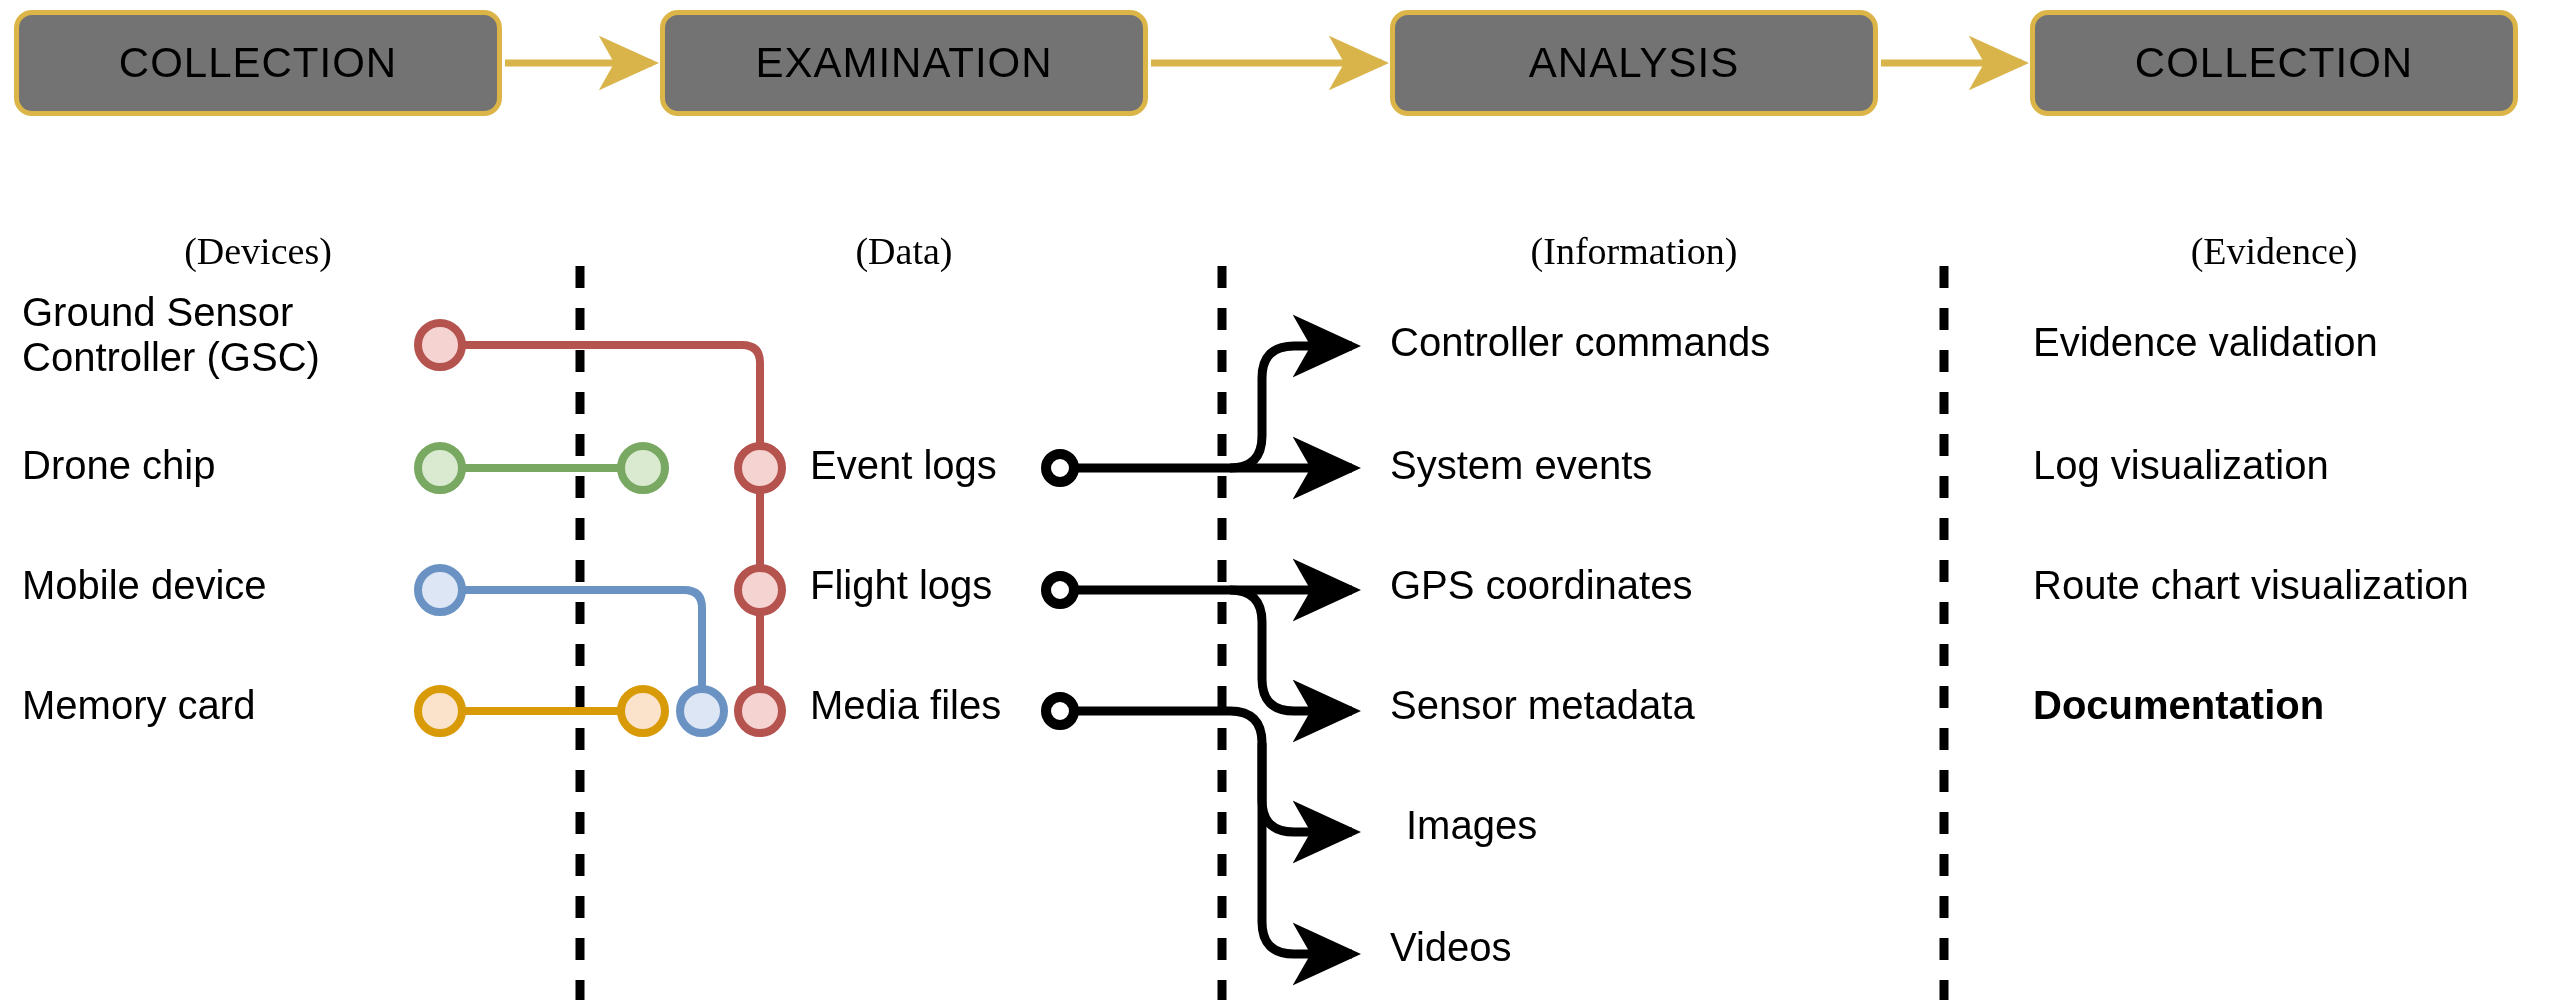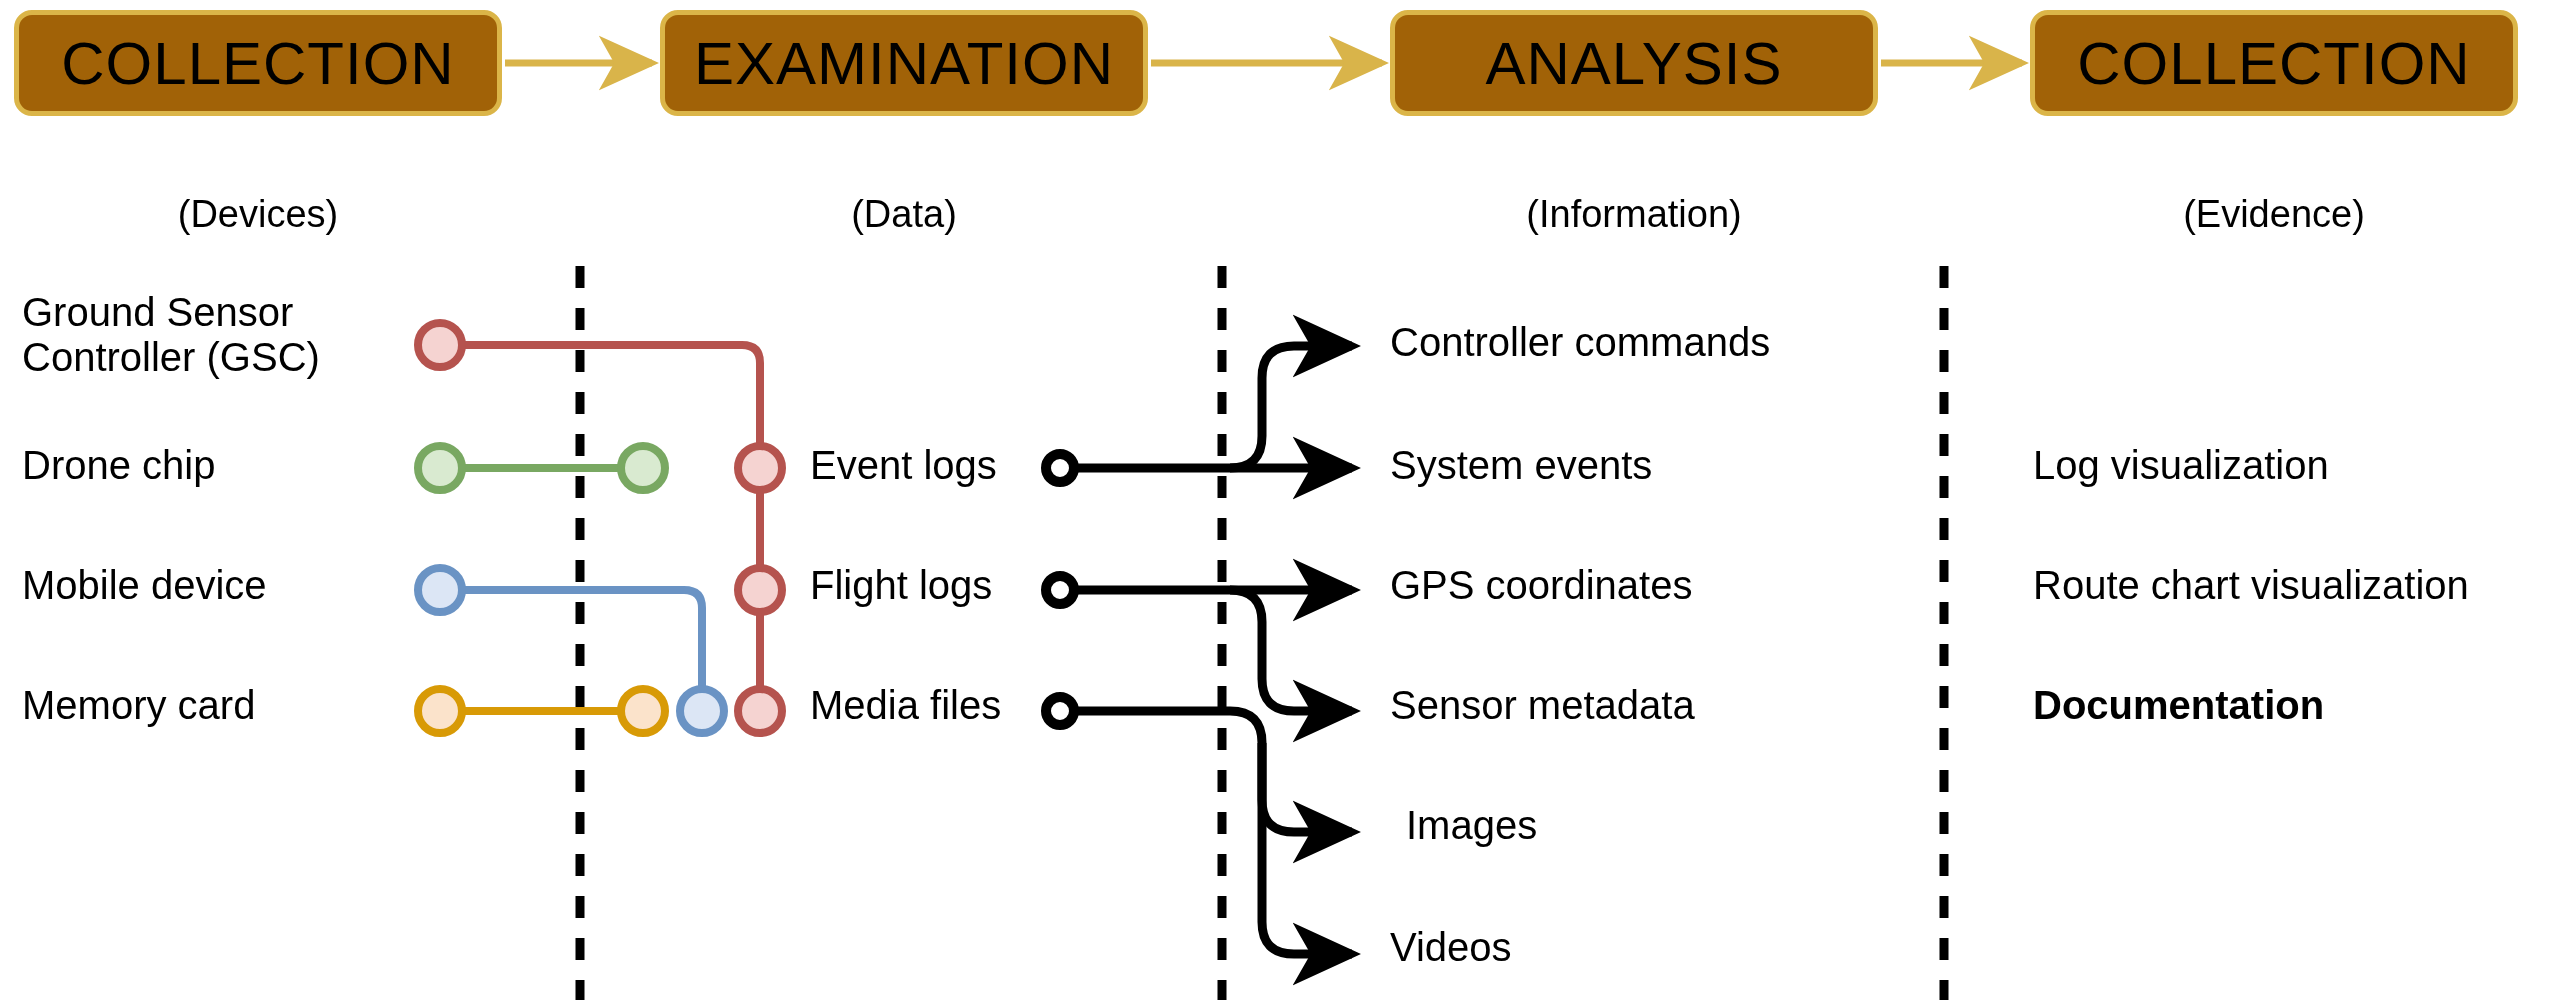--- a/index.html
+++ b/index.html
@@ -15,37 +15,38 @@
   }
   #root {
     position: relative;
     width: 2572px;
     height: 1008px;
   }
   
   .phase-box {
     position: absolute;
     box-sizing: border-box;
-    background: #a16207;
+    background: #737373;
     border: 5px solid #dbb548;
     border-radius: 18px;
     display: flex;
     align-items: center;
     justify-content: center;
     color: #000;
-    font-size: 60px;
+    font-size: 42px;
     letter-spacing: 1px;
     font-family: "Liberation Sans", sans-serif;
   }
   .phase-sub {
     position: absolute;
     text-align: center;
     font-size: 38px;
     color: #000;
-    font-family: Liberation Sans, sans-serif;
+    font-family: Liberation Serif, serif;
+    margin-top: 36px;
   }
   
   .txt {
     position: absolute;
     font-size: 40px;
     color: #000;
     line-height: 1.12;
     white-space: pre;
     font-family: "Liberation Sans", sans-serif;
   }
@@ -92,20 +93,21 @@
   <div class="txt" style="left:810px; top:563px;">Flight logs</div>
   <div class="txt" style="left:810px; top:683px;">Media files</div>
 
   <div class="txt" style="left:1390px; top:320px;">Controller commands</div>
   <div class="txt" style="left:1390px; top:443px;">System events</div>
   <div class="txt" style="left:1390px; top:563px;">GPS coordinates</div>
   <div class="txt" style="left:1390px; top:683px;">Sensor metadata</div>
   <div class="txt" style="left:1406px; top:803px;">Images</div>
   <div class="txt" style="left:1390px; top:925px;">Videos</div>
 
+  <div class="txt" style="left:2033px; top:320px;">Evidence validation</div>
   <div class="txt" style="left:2033px; top:443px;">Log visualization</div>
   <div class="txt" style="left:2033px; top:563px;">Route chart visualization</div>
   <div class="txt" style="left:2033px; top:683px;font-weight:bold;">Documentation</div>
 
   <svg class="overlay" viewBox="0 0 2572 1008" xmlns="http://www.w3.org/2000/svg">
     <defs>
       <marker id="mk-gold" markerWidth="9" markerHeight="9" refX="7.6" refY="4.5" orient="auto" markerUnits="strokeWidth">
         <path d="M0,0.6 L8.6,4.5 L0,8.4 L2.2,4.5 Z" fill="#d9b44a"></path>
       </marker>
       <marker id="mk-black" markerWidth="8" markerHeight="8" refX="6.6" refY="4" orient="auto" markerUnits="strokeWidth">

